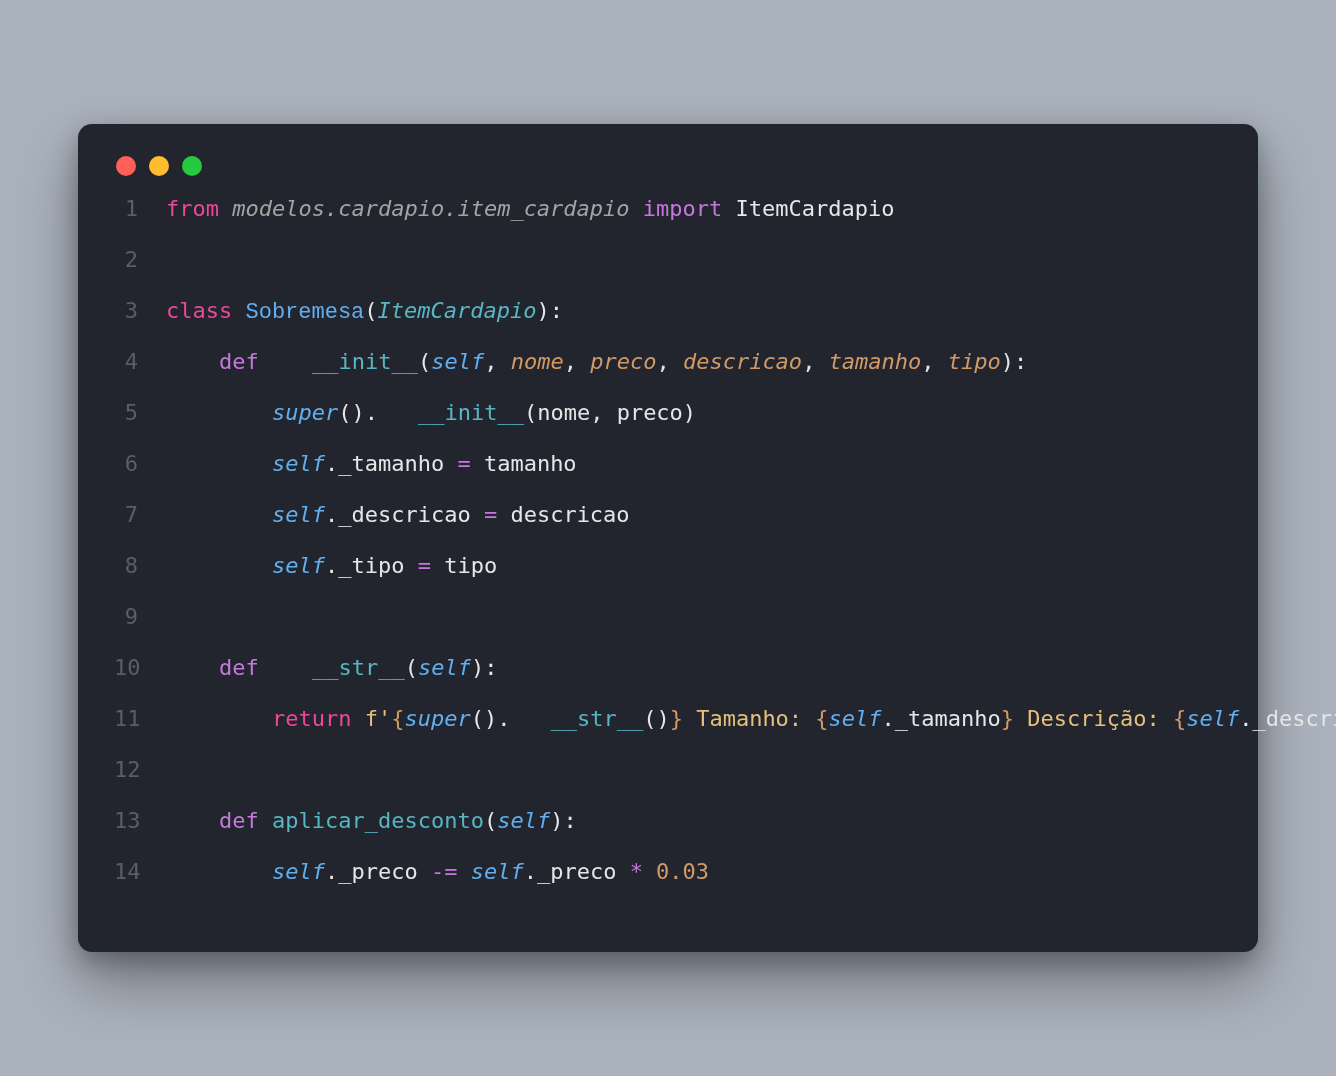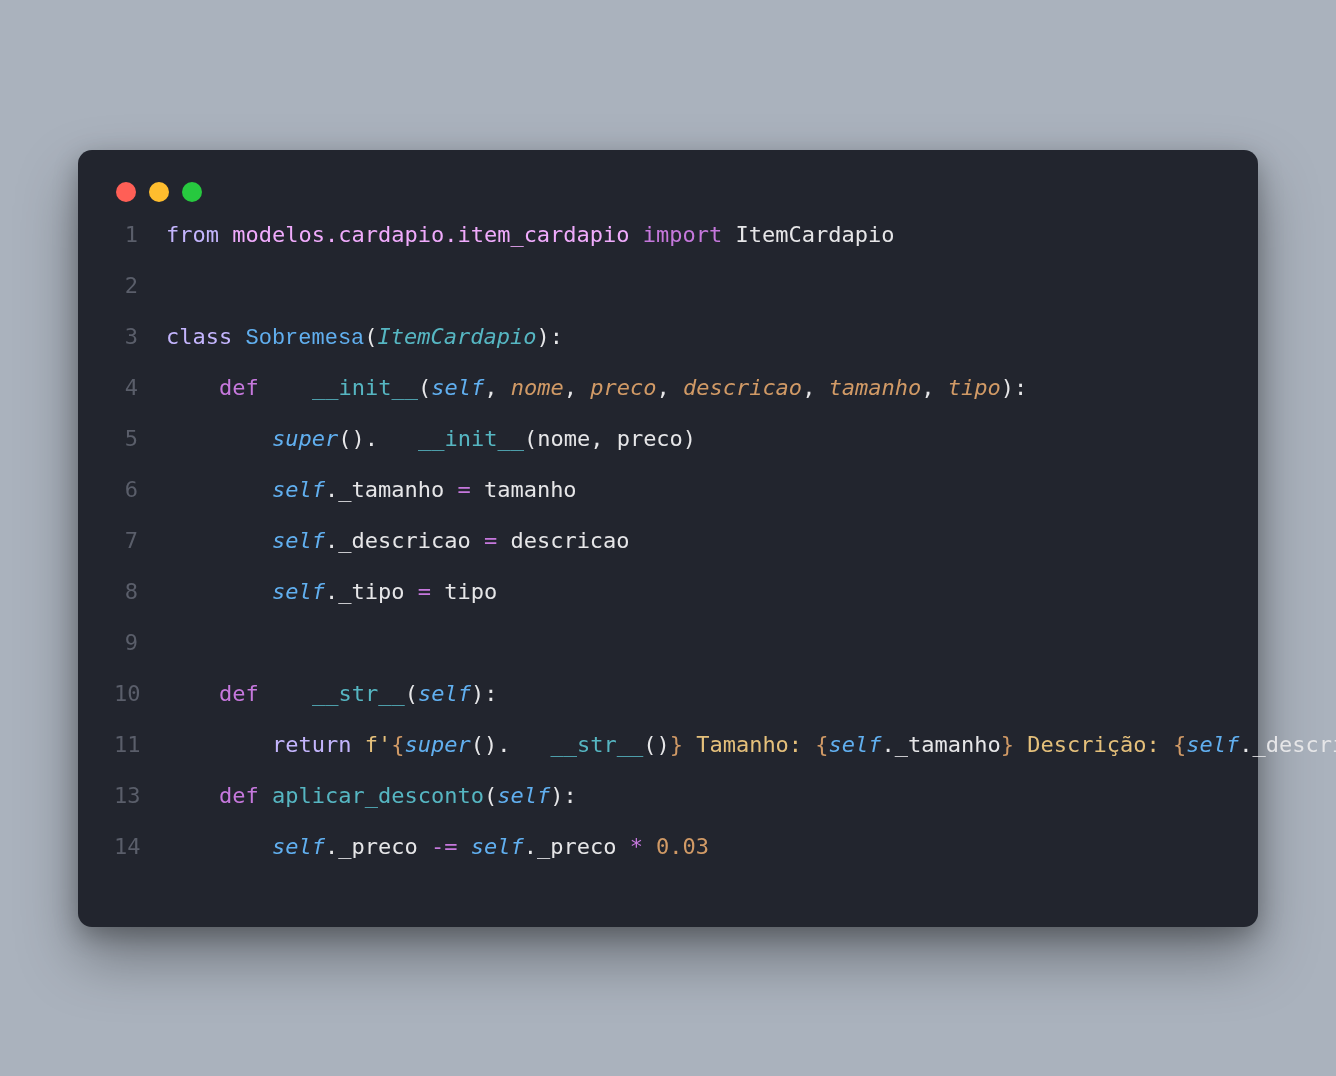--- a/index.html
+++ b/index.html
@@ -40,30 +40,30 @@
     }
     .lineno {
       width: 52px;
       text-align: right;
       padding-right: 28px;
       color: #5a5e6a;
       user-select: none;
       flex-shrink: 0;
     }
     .txt { white-space: pre; color: #e6e6e8; }
-    .kw { color: #c4b5fd; }
+    .kw { color: #ec4899; }
     .kw-import { color: #c678dd; }
     .def { color: #c678dd; margin-top: 47px; }
     .cls { color: #61afef; font-family: Liberation Mono, monospace; }
     .fn { color: #56b6c2; }
     .fn-dunder { color: #56b6c2; margin-left: 40px; }
     .param { color: #d19a66; font-style: italic; margin-top: 32px; }
     .self { color: #61afef; font-style: italic; margin-top: 34px; }
     .super { color: #61afef; font-style: italic; text-align: right; }
-    .module { color: #f0abfc; }
+    .module { color: #a3a3a3; font-style: italic; }
     .punct { color: #e6e6e8; }
     .ident { color: #e6e6e8; }
     .attr { color: #e6e6e8; }
     .op { color: #c678dd; }
     .num { color: #d19a66; }
     .str-q { color: #e5c07b; }
     .str { color: #e5c07b; }
     .fbr { color: #d19a66; }
     .inherit { color: #56b6c2; font-style: italic; }
   </style>
@@ -127,20 +127,24 @@
     <div class="line">
       <span class="lineno">10</span>
       <span class="txt"><span>    </span><span class="def">def</span> <span class="fn-dunder">__str__</span><span class="punct">(</span><span class="self">self</span><span class="punct">):</span></span>
     </div>
 
     <div class="line">
       <span class="lineno">11</span>
       <span class="txt"><span>        </span><span class="kw">return</span><span class="str-q"> f'</span><span class="fbr">{</span><span class="super">super</span><span class="punct">().</span><span class="fn-dunder">__str__</span><span class="punct">()</span><span class="fbr">}</span><span class="str"> Tamanho: </span><span class="fbr">{</span><span class="self">self</span><span class="attr">._tamanho</span><span class="fbr">}</span><span class="str"> Descrição: </span><span class="fbr">{</span><span class="self">self</span><span class="attr">._descricao</span></span>
     </div>
 
+    <div class="line">
+      <span class="lineno">12</span>
+      <span class="txt"></span>
+    </div>
 
     <div class="line">
       <span class="lineno">13</span>
       <span class="txt"><span>    </span><span class="def">def</span> <span class="fn">aplicar_desconto</span><span class="punct">(</span><span class="self">self</span><span class="punct">):</span></span>
     </div>
 
     <div class="line">
       <span class="lineno">14</span>
       <span class="txt"><span>        </span><span class="self">self</span><span class="attr">._preco </span><span class="op">-=</span><span class="self"> self</span><span class="attr">._preco </span><span class="op">*</span><span class="num"> 0.03</span></span>
     </div>

